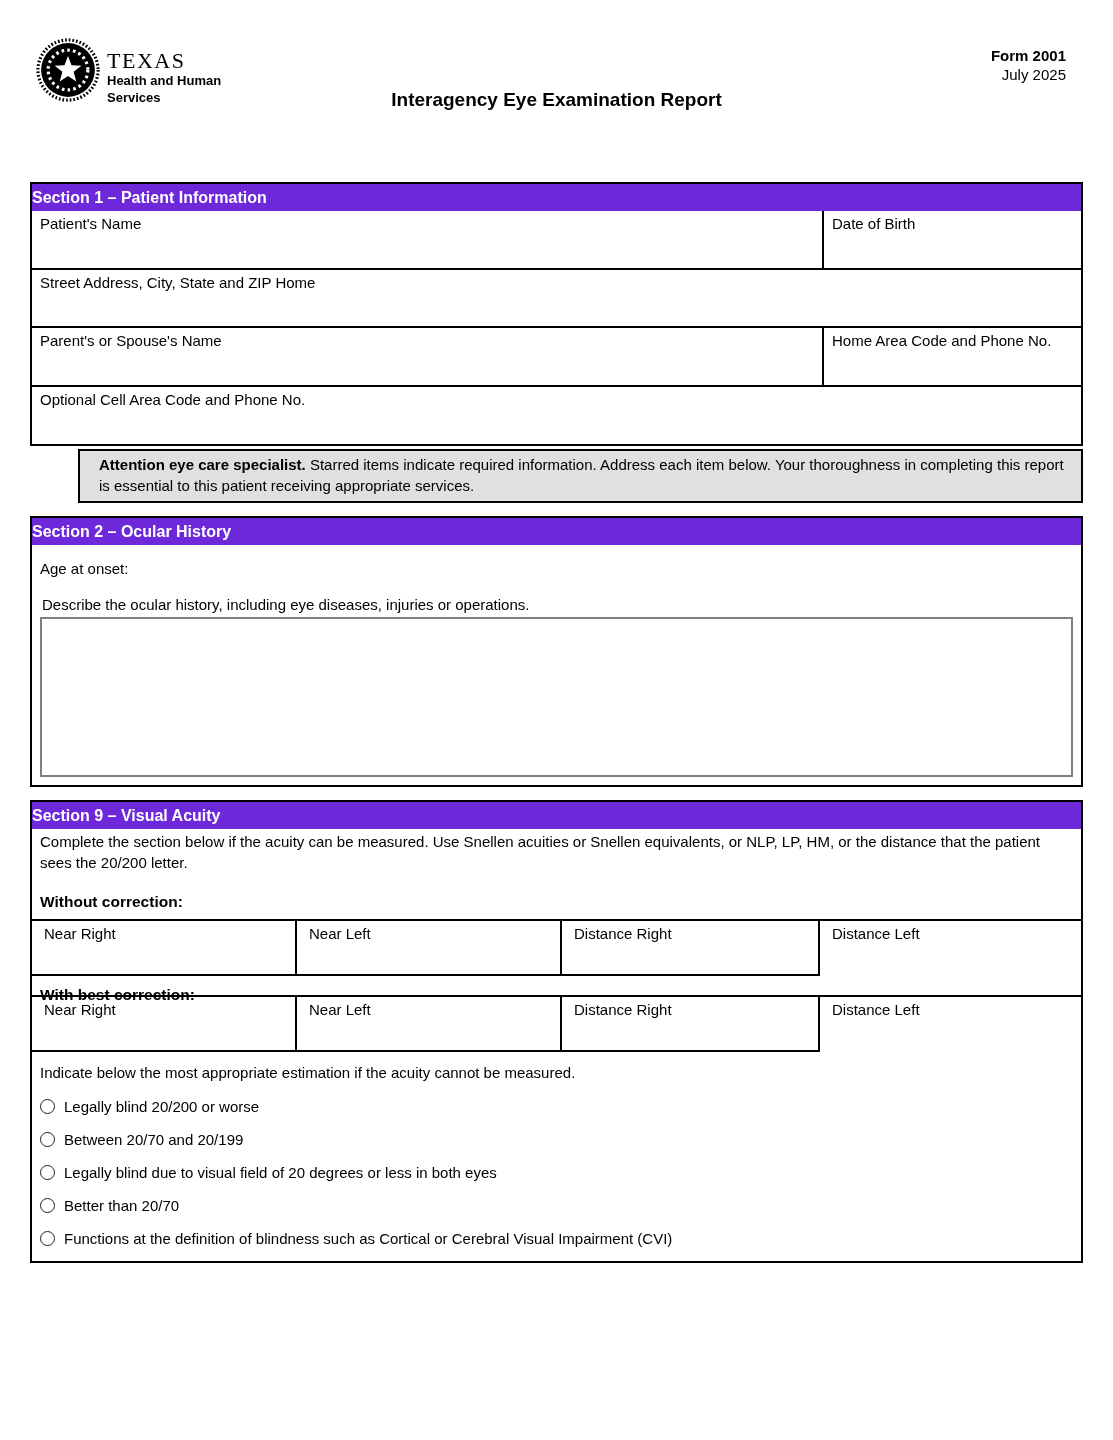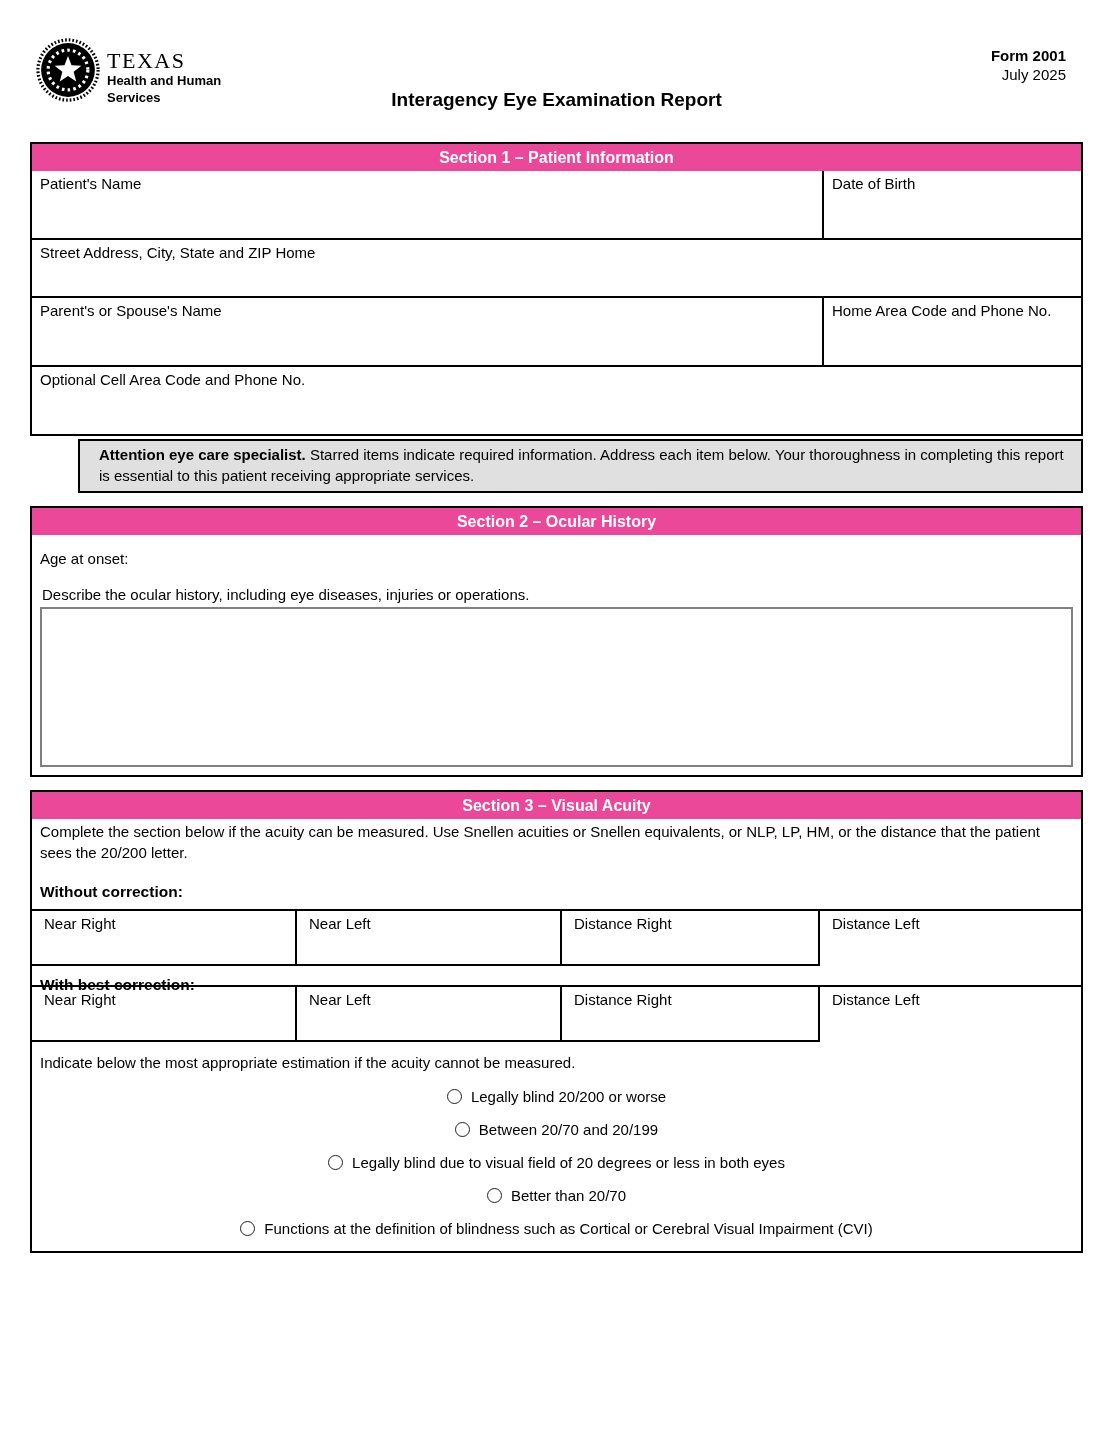--- a/index.html
+++ b/index.html
@@ -13,21 +13,21 @@
     overflow: hidden;
   }
   .content {
     position: absolute;
     left: 30px;
     top: 0;
     width: 1053px;
   }
 
   
-  .header { position: relative; height: 142px; }
+  .header { position: relative; height: 182px; }
   .logo { position: absolute; left: 6px; top: 38px; display: flex; gap: 7px; align-items: flex-start; }
   .seal { width: 64px; height: 64px; }
   .logo-text { padding-top: 13px; }
   .logo-org {
     font-family: "Liberation Serif", serif;
     font-size: 22px;
     line-height: 20px;
     letter-spacing: 1.5px;
     font-weight: 500;
   }
@@ -35,32 +35,32 @@
   .form-meta { position: absolute; right: 17px; top: 46px; text-align: right; font-size: 15px; line-height: 19px; }
   .form-number { font-weight: bold; }
   .page-title {
     position: absolute; left: 0; right: 0; top: 89px;
     text-align: center; font-size: 19px; font-weight: bold;
   }
 
   
   .section { border: 2px solid #000; background: #fff; }
   .section-bar {
-    background: #ec4899; color: #fff;
+    background: #6d28d9; color: #fff;
     height: 27px; line-height: 27px;
-    text-align: center; font-weight: bold; font-size: 16px;
+    font-weight: bold; font-size: 16px;
   }
 
   
   .s1-row { display: flex; border-top: 2px solid #000; }
   .s1-row.first { border-top: none; }
   .cell { padding: 4px 8px; font-size: 15px; }
   .cell + .cell { border-left: 2px solid #000; }
   .cell .field-value { min-height: 14px; font-size: 15px; }
-  .h57 { height: 67px; }
+  .h57 { height: 57px; }
   .h56 { height: 56px; }
   .w790 { width: 790px; }
   .w365 { width: 365px; }
   .grow { flex: 1; }
 
   .note {
     margin-top: 3px;
     border: 2px solid #000;
     background: #e0e0e0;
     padding: 3px 9px 5px 19px;
@@ -96,21 +96,21 @@
   .acuity-cell.last { border-right: none; border-bottom: none; }
   .ac1, .ac2 { width: 265px; }
   .ac3 { width: 258px; }
   .ac4 { flex: 1; }
   .correction-label-row {
     height: 21px; padding: 10px 8px 0 8px;
     border-bottom: 2px solid #000;
     font-size: 15.5px; font-weight: bold;
   }
   .indicate { margin: 12px 8px 0 8px; font-size: 15px; height: 18px; }
-  .option { display: flex; align-items: center; gap: 9px; margin: 16px 8px 0 8px; justify-content: center; }
+  .option { display: flex; align-items: center; gap: 9px; margin: 16px 8px 0 8px; }
   .radio {
     width: 15px; height: 15px; flex: 0 0 15px;
     border: 1.5px solid #222; border-radius: 50%;
     background: #fff;
   }
   .option-text { font-size: 15px; }
 </style>
 </head>
 <body>
 
@@ -183,21 +183,21 @@
     </div>
 
     <div class="section sec2">
       <div class="section-bar">Section 2 – Ocular History</div>
       <div class="age-label">Age at onset:</div>
       <div class="desc-label">Describe the ocular history, including eye diseases, injuries or operations.</div>
       <div class="history-box"></div>
     </div>
 
     <div class="section sec3">
-      <div class="section-bar">Section 3 – Visual Acuity</div>
+      <div class="section-bar">Section 9 – Visual Acuity</div>
       <div class="intro">Complete the section below if the acuity can be measured. Use Snellen acuities or Snellen equivalents, or NLP, LP, HM, or the distance that the patient sees the 20/200 letter.</div>
       <div class="correction-title">Without correction:</div>
 
       <div class="acuity-row bordered-top">
         <div class="acuity-cell ac1">
           <div>Near Right</div>
           <div class="field-value"></div>
         </div>
         <div class="acuity-cell ac2">
           <div>Near Left</div>

